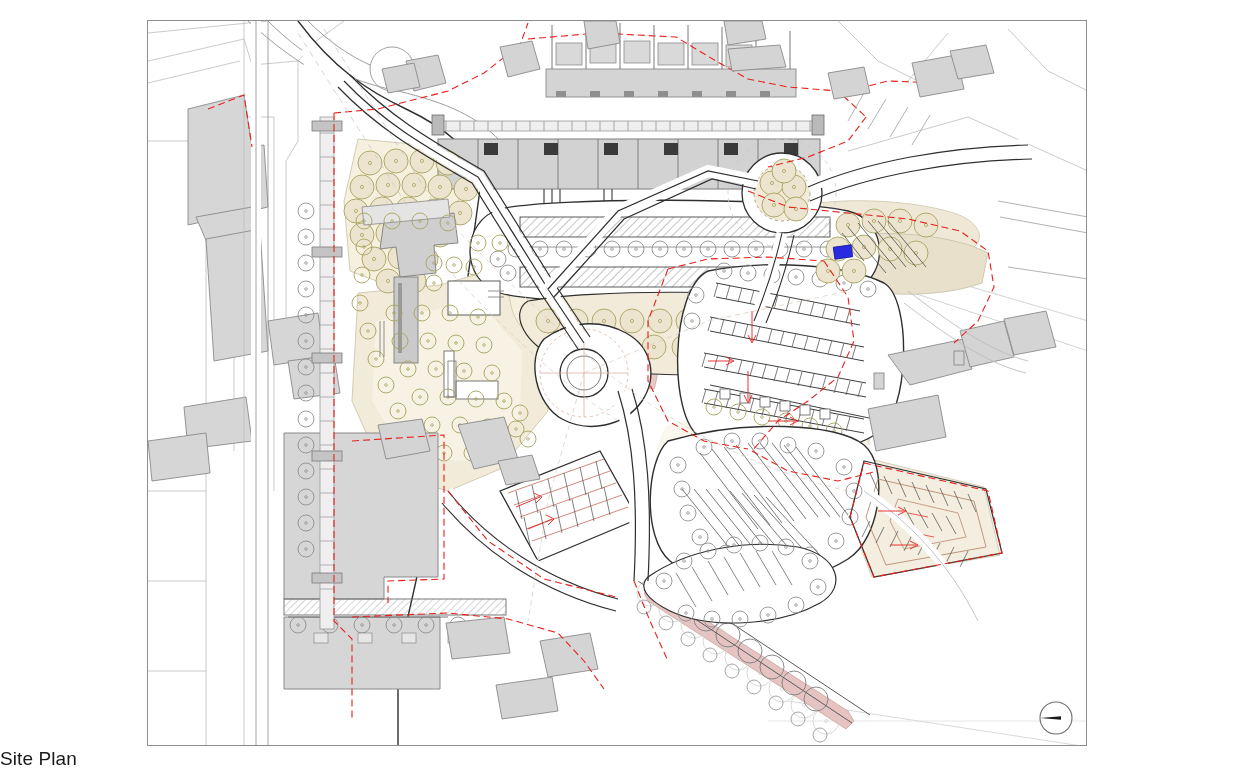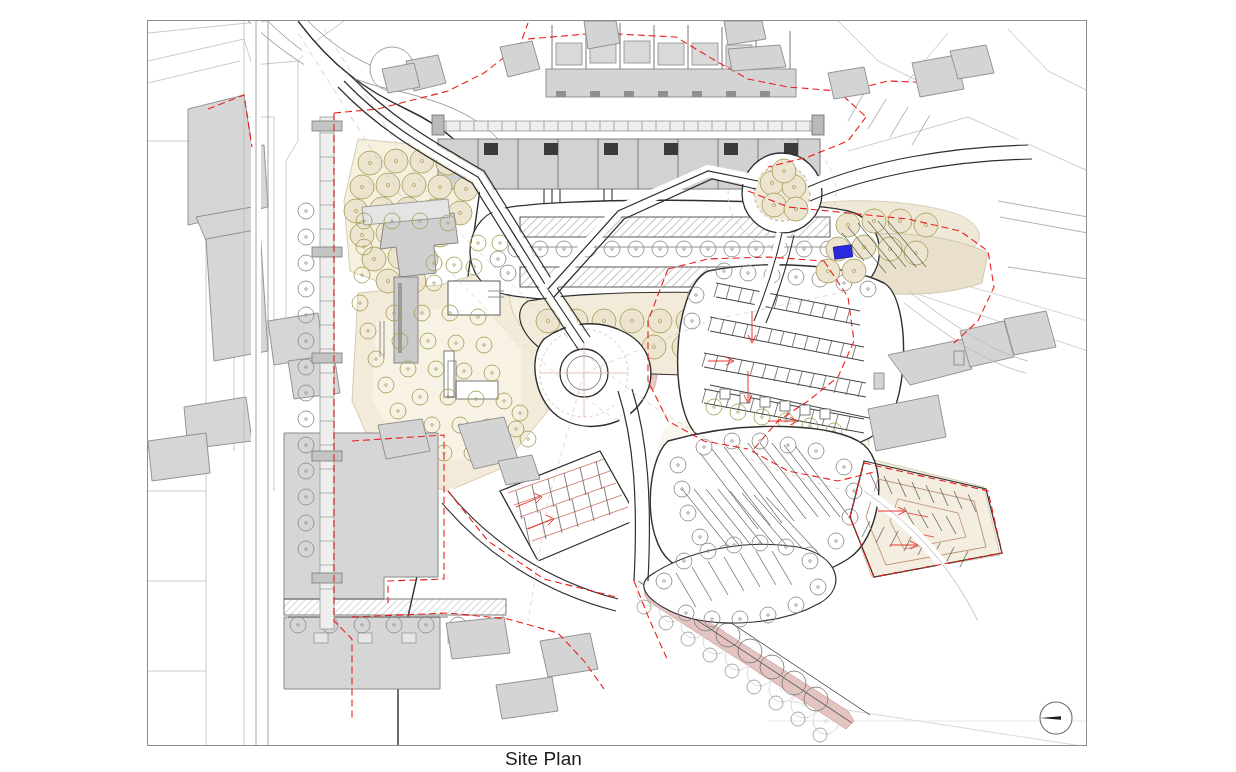--- a/index.html
+++ b/index.html
@@ -13,21 +13,21 @@
     border:1px solid #8d8d8d;background:#ffffff;box-sizing:border-box;overflow:hidden;
   }
   #plan{position:absolute;left:0;top:0;width:940px;height:726px;display:block;}
 
   
   #north-arrow{
     position:absolute;left:1035px;top:697px;width:42px;height:42px;
   }
   
   #title{
-    position:absolute;left:0;top:747px;width:1087px;text-align:center;
+    position:absolute;left:0;top:747px;width:1087px;text-align:left;
     font-size:19px;color:#1a1a1a;letter-spacing:0.1px;line-height:24px;
     font-family:"Liberation Sans",sans-serif;
   }
 </style>
 </head>
 <body>
 
 <div id="sheet">
 
   <div id="frame">

